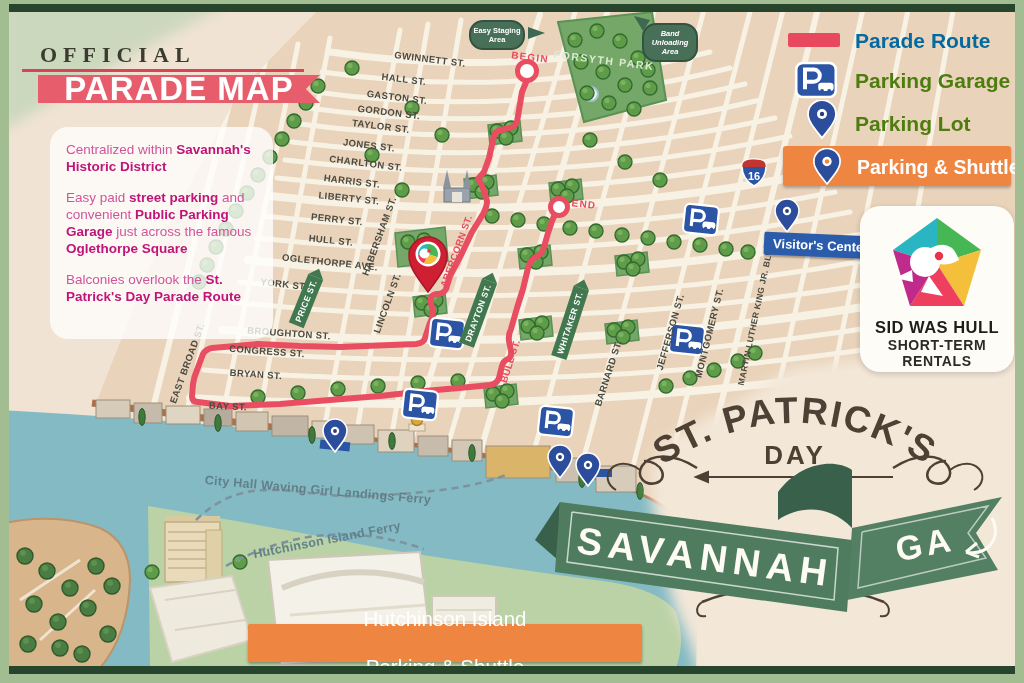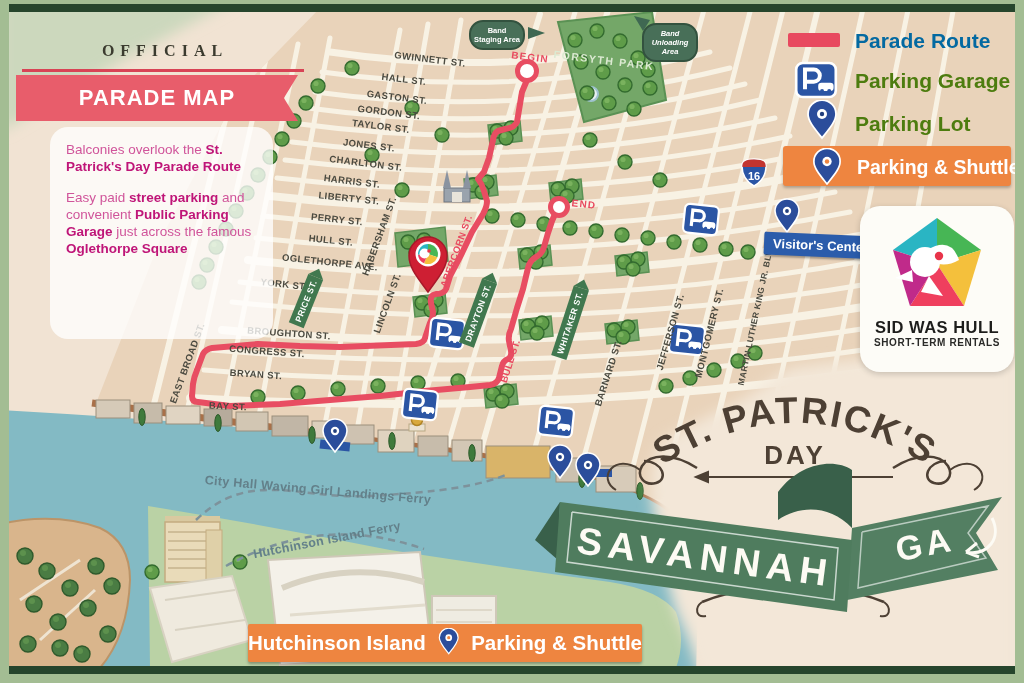--- a/index.html
+++ b/index.html
@@ -8,28 +8,28 @@
   .stage svg text{font-family:"Liberation Sans","DejaVu Sans",sans-serif;}
   
   .frame{position:absolute;z-index:60;pointer-events:none;}
   .f-top{left:0;top:0;width:1024px;height:4px;background:#a3bd93;}
   .f-top2{left:0;top:4px;width:1024px;height:8px;background:#26452c;}
   .f-bot{left:0;top:674px;width:1024px;height:9px;background:#a3bd93;}
   .f-bot2{left:0;top:666px;width:1024px;height:8px;background:#26452c;}
   .f-left{left:0;top:0;width:9px;height:683px;background:#a3bd93;}
   .f-right{left:1015px;top:0;width:9px;height:683px;background:#a3bd93;}
   
-  .official{position:absolute;left:40px;top:42px;width:250px;text-align:center;z-index:12;
-    font-family:"Liberation Serif","DejaVu Serif",serif;font-weight:bold;font-size:16px;
+  .official{position:absolute;left:40px;top:42px;width:250px;text-align:left;z-index:12;
+    font-family:"Liberation Serif","DejaVu Serif",serif;font-weight:bold;font-size:22px;
     letter-spacing:6px;color:#3b3b2f;}
   .banner-line{position:absolute;left:22px;top:69px;width:282px;height:3px;background:#d84355;z-index:12;}
-  .banner{position:absolute;left:16px;top:75px;width:282px;height:46px;background:#e85d6b;z-index:12;
+  .banner{position:absolute;left:38px;top:75px;width:282px;height:28px;background:#e85d6b;z-index:12;
     display:flex;align-items:center;justify-content:center;
     clip-path:polygon(0 0,100% 0,95% 50%,100% 100%,0 100%);
-    color:#fff;font-weight:bold;font-size:22px;letter-spacing:1px;}
+    color:#fff;font-weight:bold;font-size:33px;letter-spacing:1px;}
   .panel{position:absolute;left:50px;top:127px;width:223px;height:212px;z-index:11;
     background:rgba(255,255,255,.78);border-radius:18px;padding:14px 14px 0 16px;box-sizing:border-box;}
   .panel p{margin:0 0 13px 0;font-size:13.5px;line-height:1.28;color:#d0549a;}
   .panel b{color:#bf1578;}
   
   .lg-bar{position:absolute;left:788px;top:33px;width:52px;height:14px;background:#e8495f;border-radius:2px;z-index:12;}
   .lg-txt{position:absolute;z-index:12;font-weight:bold;font-size:21px;white-space:nowrap;}
   .lg-red{color:#0369a1;} .lg-blue{color:#4d7c0f;}
   .lg-orange{position:absolute;left:783px;top:146px;width:228px;height:40px;background:#ee8540;border-radius:3px;
     box-shadow:0 2px 3px rgba(0,0,0,.25);z-index:12;}
@@ -48,25 +48,25 @@
   .forsyth{position:absolute;z-index:5;font-weight:bold;font-size:10.5px;letter-spacing:1.6px;color:#dcead2;white-space:nowrap;}
   .oval{position:absolute;z-index:7;width:56px;background:#486f58;border:2px solid #33523f;border-radius:14px;
       color:#fff;font-weight:bold;font-size:7.5px;line-height:1.2;text-align:center;padding:4px 2px;box-sizing:border-box;}
   .ferry{position:absolute;z-index:6;font-weight:bold;font-size:12.5px;color:#63808a;letter-spacing:.3px;white-space:nowrap;}
   .visitor{position:absolute;left:764px;top:234px;z-index:12;background:#2b5cab;color:#fff;font-weight:bold;
       font-size:13px;padding:4px 9px;border-radius:2px;transform:rotate(2.5deg);box-shadow:0 2px 2px rgba(0,0,0,.3);white-space:nowrap;}
   
   .sid{position:absolute;left:860px;top:206px;width:154px;height:166px;z-index:12;background:#fdfcf7;
       border-radius:20px;box-shadow:0 2px 6px rgba(0,0,0,.18);text-align:center;}
   .sid-l1{margin-top:2px;font-weight:bold;font-size:16.5px;letter-spacing:.5px;color:#1d1d1b;}
-  .sid-l2{font-weight:bold;font-size:10px;letter-spacing:.6px;color:#2a2a28;}
+  .sid-l2{font-weight:bold;font-size:14px;letter-spacing:.6px;color:#2a2a28;}
   
   .hbanner{position:absolute;left:248px;top:624px;width:394px;height:38px;background:#ee8540;z-index:14;
       border-radius:2px;box-shadow:0 2px 3px rgba(0,0,0,.3);display:flex;align-items:center;justify-content:center;gap:12px;
-      color:#fff;font-weight:bold;font-size:20.5px;white-space:nowrap;}
+      color:#fff;font-weight:normal;font-size:20.5px;white-space:nowrap;flex-direction:column;}
 </style>
 </head>
 <body>
 
 <div class="stage">
 
 <svg width="1024" height="683" viewBox="0 0 1024 683" style="position:absolute;left:0;top:0;z-index:1">
   <defs>
     <clipPath id="cityClip">
       <polygon points="320,8 1016,8 1016,358 885,392 745,415 660,500 470,462 300,430 95,406 160,240 240,90"></polygon>
@@ -440,34 +440,35 @@
 <div class="sl" style="left:670px;top:332px;transform:translate(-50%,-50%) rotate(-74deg)">JEFFERSON ST.</div>
 <div class="sl" style="left:709px;top:333px;transform:translate(-50%,-50%) rotate(-76deg)">MONTGOMERY ST.</div>
 <div class="sl sl-small" style="left:756px;top:313px;transform:translate(-50%,-50%) rotate(-78deg)">MARTIN LUTHER KING JR. BLVD.</div>
 <div class="arrow-st" style="left:306px;top:301px;transform:translate(-50%,-50%) rotate(-68deg)">PRICE ST.</div>
 <div class="arrow-st" style="left:478px;top:313px;transform:translate(-50%,-50%) rotate(-70deg)">DRAYTON ST.</div>
 <div class="arrow-st" style="left:570px;top:323px;transform:translate(-50%,-50%) rotate(-72deg)">WHITAKER ST.</div>
 
 <div class="mk" style="left:530px;top:57px;transform:translate(-50%,-50%) rotate(7deg)">BEGIN</div>
 <div class="mk" style="left:584px;top:204px;transform:translate(-50%,-50%) rotate(6deg)">END</div>
 <div class="forsyth" style="left:604px;top:60px;transform:translate(-50%,-50%) rotate(7deg)">FORSYTH PARK</div>
-<div class="oval" style="left:469px;top:20px;">Band Staging Area</div>
+<div class="oval" style="left:469px;top:20px;">Easy Staging Area</div>
 <div class="oval" style="left:642px;top:23px;font-style:italic;">Band Unloading Area</div>
 <div class="ferry" style="left:318px;top:490px;transform:translate(-50%,-50%) rotate(5deg)">City Hall Waving Girl Landings Ferry</div>
 <div class="ferry" style="left:327px;top:540px;transform:translate(-50%,-50%) rotate(-11deg)">Hutchinson Island Ferry</div>
 <div class="visitor">Visitor's Center</div>
 
 <div class="official">OFFICIAL</div>
 <div class="banner-line"></div>
 <div class="banner">
       <span>PARADE MAP</span>
     </div>
 <div class="panel">
+  <p><span>Centralized within </span><b>Savannah's Historic District</b></p>
+  <p><span>Easy paid </span><b>street parking</b><span> and convenient </span><b>Public Parking Garage</b><span> just across the famous </span><b>Oglethorpe Square</b></p>
   <p><span>Balconies overlook the </span><b>St. Patrick's Day Parade Route</b></p>
-  <p><span>Easy paid </span><b>street parking</b><span> and convenient </span><b>Public Parking Garage</b><span> just across the famous </span><b>Oglethorpe Square</b></p>
 </div>
 
 <div class="lg-bar"></div>
 <div class="lg-txt lg-red" style="left:855px;top:29px;">Parade Route</div>
 <svg class="lg-icon" width="44" height="40" viewBox="-20 -17 40 35" style="left:794px;top:60px;">
   <rect x="-18" y="-15" width="36" height="31" rx="6" fill="#2b55a4" stroke="#fff" stroke-width="2.4"></rect>
   <path d="M-10,9 L-10,-9 L-2,-9 A5.5 5.5 0 0 1 -2,2 L-10,2" fill="none" stroke="#fff" stroke-width="3.6"></path>
   <rect x="2" y="3" width="14" height="7.5" rx="3" fill="#fff"></rect>
   <circle cx="5.5" cy="10.5" r="1.8" fill="#2b55a4"></circle>
       <circle cx="12" cy="10.5" r="1.8" fill="#2b55a4"></circle>

